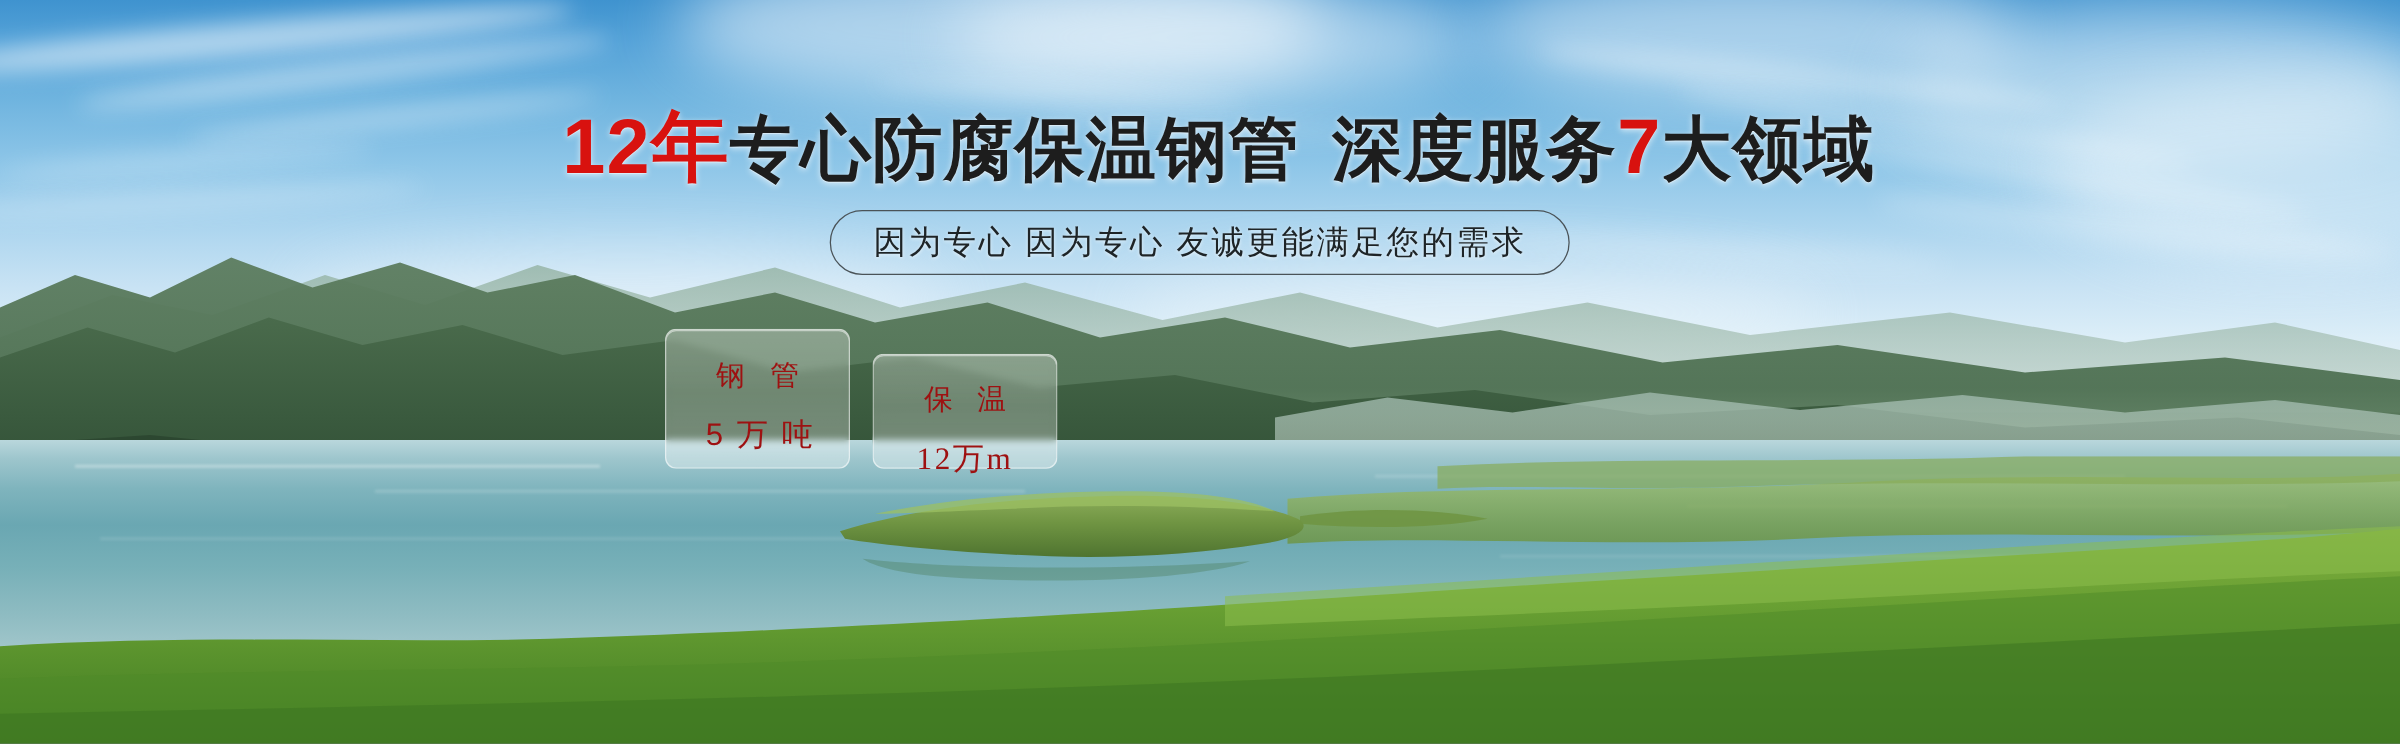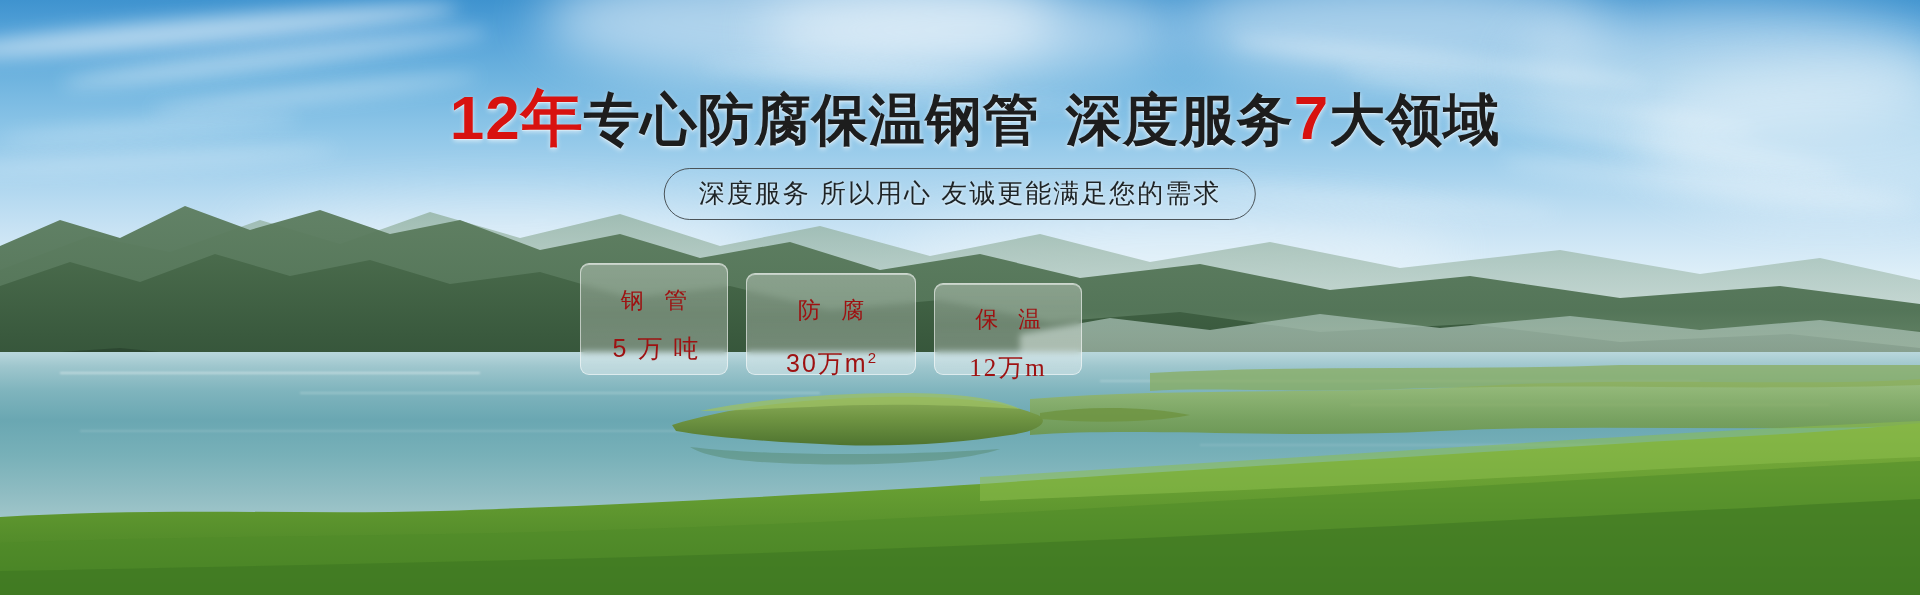--- a/index.html
+++ b/index.html
@@ -46,21 +46,21 @@
   .pill{
     position:absolute; left:50%; transform:translateX(-50%); top:168px;
     border:1.6px solid #4a5358; border-radius:26px;
     padding:9px 34px 11px; font-size:26px; color:#1e2427; letter-spacing:2px;
     white-space:nowrap; line-height:30px;
     text-shadow:0 1px 3px rgba(255,255,255,.7);
   }
 
   
   .cards{
-    position:absolute; left:532px; top:263px; display:flex; gap:18px; align-items:flex-end;margin-left:48px;
+    position:absolute; left:532px; top:263px; display:flex; gap:18px; align-items:flex-end;
   }
   .card{
     border-radius:9px;
     background:linear-gradient(180deg,rgba(255,255,255,.30) 0%,rgba(255,255,255,.26) 45%,rgba(255,255,255,.34) 100%);
     border:1px solid rgba(255,255,255,.55);
     backdrop-filter:blur(3px);
     text-align:center; padding-top:22px;
     box-shadow:inset 0 1px 0 rgba(255,255,255,.5);
   }
   .c0{ width:148px; height:112px; }
@@ -203,35 +203,29 @@
     <path d="M0,178 C200,170 420,172 640,164 C880,156 1120,142 1360,128
              C1560,116 1760,104 1920,96 L1920,230 L0,230 Z" fill="#4d8a28" opacity=".5"></path>
     <path d="M0,206 C300,200 640,194 980,180 C1320,166 1640,148 1920,134
              L1920,230 L0,230 Z" fill="#3c7520" opacity=".55"></path>
   </svg>
 
   <div class="headline">
     <span class="hl-red">12年</span><span class="hl-dark">专心防腐保温钢管</span><span class="hl-gap"></span><span class="hl-dark">深度服务</span><span class="hl-red">7</span><span class="hl-dark">大领域</span>
   </div>
 
-  <div class="pill">深度服务 所以用心  友诚更能满足您的需求</div>
+  <div class="pill">因为专心 因为专心  友诚更能满足您的需求</div>
 
   <div class="cards">
 
     <div class="card c0">
       <div class="lab v0">钢 管</div>
       <div class="val v0">5 万 吨</div>
     </div>
 
-    <div class="card c1">
-      <div class="lab">防 腐</div>
-      <div class="val">
-        <span>30万m</span><sup>2</sup>
-      </div>
-    </div>
 
     <div class="card c2">
       <div class="lab">保 温</div>
       <div class="val">12万m</div>
     </div>
 
   </div>
 
 </div>
 

